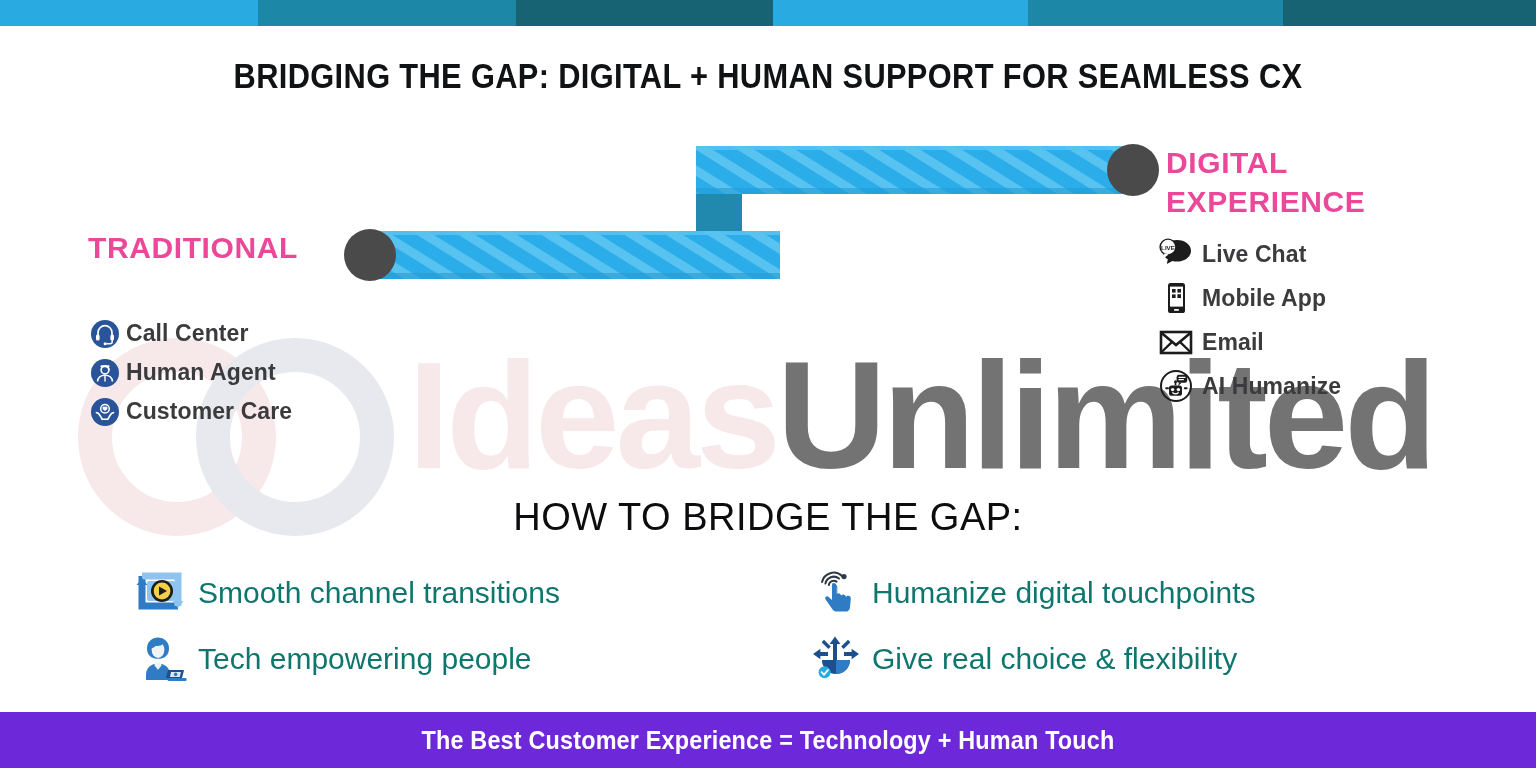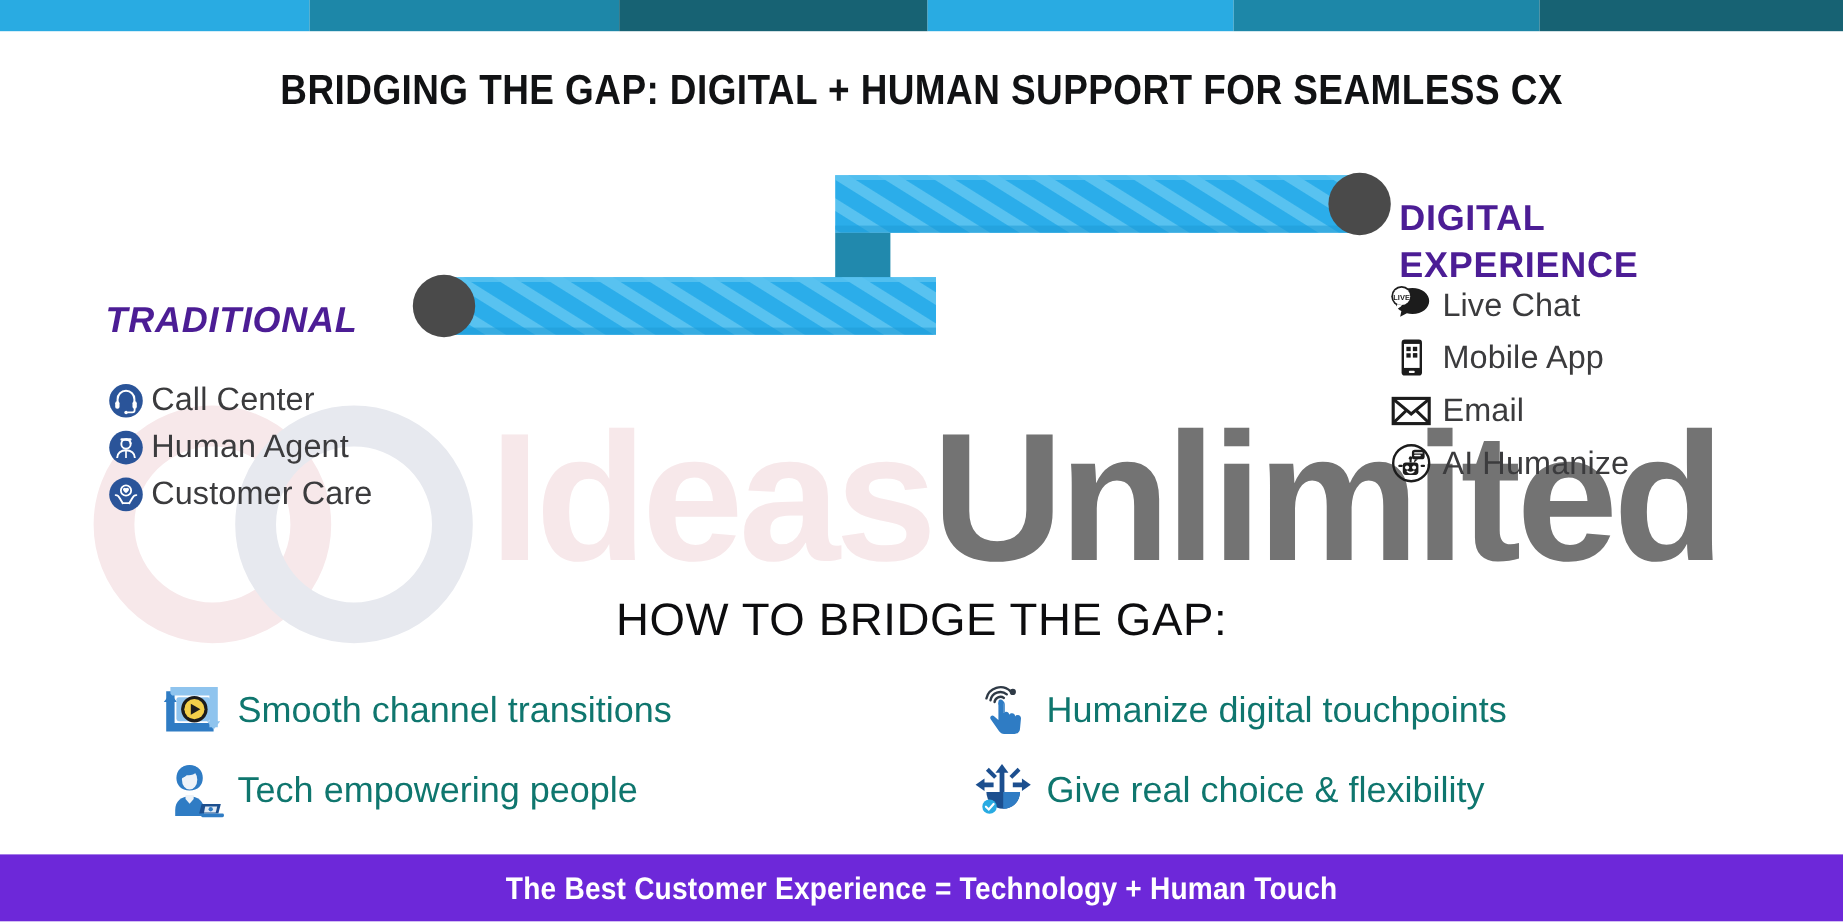--- a/index.html
+++ b/index.html
@@ -51,35 +51,36 @@
     transform:scaleX(0.88); transform-origin:center top;
     font-family:"Liberation Sans Narrow","Liberation Sans", sans-serif;
   }
 
   
   .bridge { position:absolute; left:0; top:130px; width:1536px; height:160px; z-index:3; }
 
   
   .col-head {
     position:absolute; z-index:6;
-    font-size:30px; font-weight:bold; color:#4c1d95;
-    line-height:39px; letter-spacing:0.6px;margin-top:20px;
-  }
-  .col-head.left  { left:88px;  top:228px; text-align:left;font-style:italic; }
+    font-size:30px; font-weight:bold; color:#ec4899;
+    line-height:39px; letter-spacing:0.6px;
+  }
+  .col-head.left  { left:88px;  top:228px; text-align:left; }
   .col-head.right { left:1166px; top:143px; text-align:left; }
 
   
   .flist { position:absolute; z-index:6; }
   .flist.left  { left:84px;  top:314px; }
   .flist.right { left:1150px; top:232px; }
   .frow { display:flex; align-items:center; height:39px; }
   .frow .ic { width:42px; flex:0 0 42px; display:flex; align-items:center; justify-content:center; }
   .frow .lb {
-    font-size:27px; color:#3b3b3d; white-space:nowrap;
+    font-size:23px; color:#3b3b3d; white-space:nowrap;
     letter-spacing:0.1px;
+    font-weight:bold;
   }
   .flist.right .frow { height:44px; }
   .flist.right .frow .ic { width:52px; flex:0 0 52px; }
 
   
   .howto {
     position:absolute; left:0; top:496px; width:1536px; text-align:center; z-index:6;
     font-size:38px; color:#0d0d0f; letter-spacing:0.5px; font-weight:normal;
   }
 

